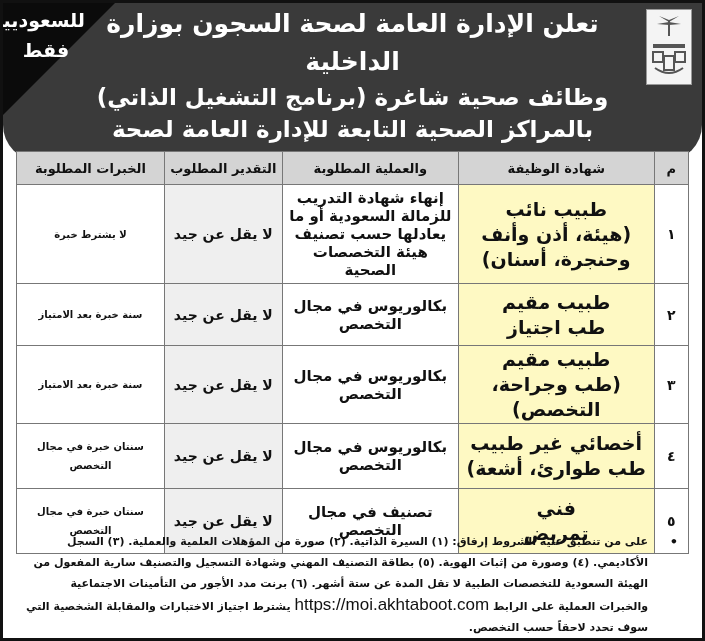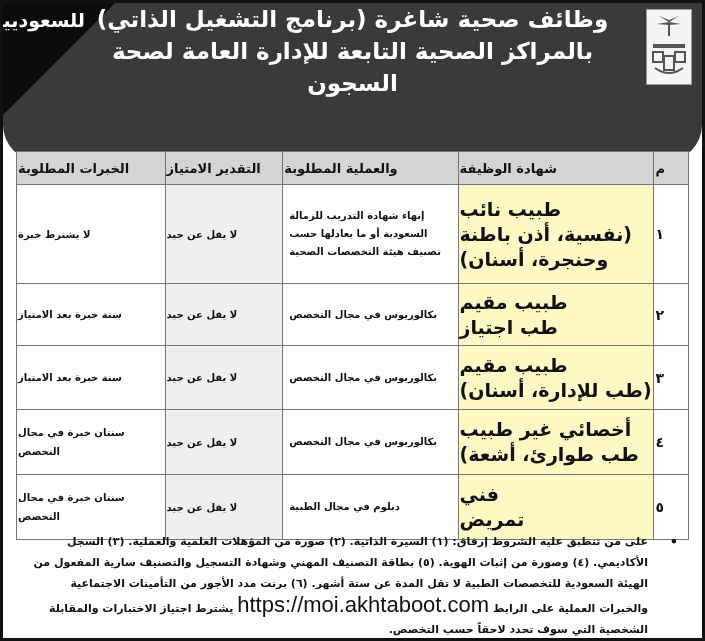--- a/index.html
+++ b/index.html
@@ -8,96 +8,98 @@
   .band{position:absolute;left:0;top:0;width:699px;height:158px;background:#3a3a3a;border-radius:0 0 36px 36px;}
   .corner{position:absolute;left:0;top:0;width:0;height:0;border-top:112px solid #0b0b0b;border-right:112px solid transparent;}
   .saudi{position:absolute;left:4px;top:2px;width:78px;color:#fff;font-weight:bold;font-size:19px;line-height:30px;text-align:center;direction:rtl;}
   .logo{position:absolute;right:10px;top:6px;width:44px;height:74px;background:#f4f4f4;border:1px solid #999;}
   .title-lines{position:absolute;left:70px;right:70px;top:0;color:#fff;text-align:center;direction:rtl;font-weight:bold;}
   .t1{font-size:25px;line-height:38px;margin-top:2px;}
   .t2{font-size:15px;line-height:20px;}
   .t3{font-size:23px;line-height:32px;}
   .t4{font-size:23px;line-height:32px;}
   table.jobs{position:absolute;left:13px;top:148px;width:673px;border-collapse:collapse;direction:rtl;}
-  table.jobs th,table.jobs td{border:1px solid #777;text-align:left;vertical-align:middle;color:#111;font-weight:bold;}
+  table.jobs th,table.jobs td{border:1px solid #777;text-align:center;vertical-align:middle;color:#111;font-weight:bold;}
   table.jobs th{background:#d4d4d4;font-size:13px;height:30px;}
   td.num{width:33px;font-size:14px;}
   td.title{width:200px;background:#fef9c3;font-size:19px;line-height:25px;}
-  td.cert{width:169px;font-size:10px;line-height:18px;padding:2px 6px;}
-  td.grade{width:119px;background:#efefef;font-size:10px;}
+  td.cert{width:169px;font-size:15px;line-height:18px;padding:2px 6px;}
+  td.grade{width:119px;background:#efefef;font-size:14px;}
   td.exp{width:151px;font-size:10px;line-height:19px;border-radius:27px;}
   tr.r1 td{height:94px;} tr.r2 td{height:57px;} tr.r3 td{height:59px;} tr.r4 td{height:60px;} tr.r5 td{height:60px;}
   .notes{position:absolute;left:16px;right:14px;top:528px;direction:rtl;font-weight:bold;color:#111;font-size:11px;}
   .note{position:relative;padding-right:40px;line-height:21px;}
   .bullet{position:absolute;right:10px;top:0;font-size:13px;}
-  .url{font-family:"Liberation Sans",sans-serif;font-weight:normal;font-size:22px;direction:ltr;unicode-bidi:embed;}
+  .url{font-family:"Liberation Sans",sans-serif;font-weight:normal;font-size:17px;direction:ltr;unicode-bidi:embed;}
 </style>
 </head>
 <body>
 
 <div class="ad">
   <div class="band"></div>
   <div class="corner"></div>
   <div class="saudi">
     <div>للسعوديين</div>
+    <div>فقط</div>
   </div>
   <div class="logo">
     <svg width="44" height="74" viewBox="0 0 44 74">
       <g fill="#555">
         <rect x="21" y="10" width="2" height="16"></rect>
         <path d="M22 10 L12 6 L22 12 L32 6 Z"></path>
         <path d="M22 12 L10 14 L22 15 L34 14 Z"></path>
         <path d="M6 34 h32 v4 h-32z"></path>
         <path d="M6 42 h10 v10 h-10z M28 42 h10 v10 h-10z M17 46 h10 v14 h-10z" fill="none" stroke="#555" stroke-width="2"></path>
         <path d="M8 58 q14 10 28 0" fill="none" stroke="#555" stroke-width="2"></path>
       </g>
     </svg>
   </div>
   <div class="title-lines">
+    <div class="t1">تعلن الإدارة العامة لصحة السجون بوزارة الداخلية</div>
     <div class="t3">وظائف صحية شاغرة (برنامج التشغيل الذاتي)</div>
     <div class="t4">بالمراكز الصحية التابعة للإدارة العامة لصحة السجون</div>
   </div>
 
   <table class="jobs">
     <thead>
       <tr>
         <th>م</th>
         <th>شهادة الوظيفة</th>
         <th>والعملية المطلوبة</th>
-        <th>التقدير الامتياز</th>
+        <th>التقدير المطلوب</th>
         <th>الخبرات المطلوبة</th>
       </tr>
     </thead>
     <tbody>
       <tr class="r1">
         <td class="num">١</td>
         <td class="title">
           <div>طبيب نائب</div>
-          <div>(نفسية، أذن باطنة</div>
+          <div>(هيئة، أذن وأنف</div>
           <div>وحنجرة، أسنان)</div>
         </td>
         <td class="cert">إنهاء شهادة التدريب للزمالة السعودية أو ما يعادلها حسب تصنيف هيئة التخصصات الصحية</td>
         <td class="grade">لا يقل عن جيد</td>
         <td class="exp">لا يشترط خبرة</td>
       </tr>
       <tr class="r2">
         <td class="num">٢</td>
         <td class="title">
           <div>طبيب مقيم</div>
           <div>طب اجتياز</div>
         </td>
         <td class="cert">بكالوريوس في مجال التخصص</td>
         <td class="grade">لا يقل عن جيد</td>
         <td class="exp">سنة خبرة بعد الامتياز</td>
       </tr>
       <tr class="r3">
         <td class="num">٣</td>
         <td class="title">
           <div>طبيب مقيم</div>
-          <div>(طب للإدارة، أسنان)</div>
+          <div>(طب وجراحة، التخصص)</div>
         </td>
         <td class="cert">بكالوريوس في مجال التخصص</td>
         <td class="grade">لا يقل عن جيد</td>
         <td class="exp">سنة خبرة بعد الامتياز</td>
       </tr>
       <tr class="r4">
         <td class="num">٤</td>
         <td class="title">
           <div>أخصائي غير طبيب</div>
           <div>طب طوارئ، أشعة)</div>
@@ -105,21 +107,21 @@
         <td class="cert">بكالوريوس في مجال التخصص</td>
         <td class="grade">لا يقل عن جيد</td>
         <td class="exp">سنتان خبرة في مجال التخصص</td>
       </tr>
       <tr class="r5">
         <td class="num">٥</td>
         <td class="title">
           <div>فني</div>
           <div>تمريض</div>
         </td>
-        <td class="cert">دبلوم في مجال الطبية</td>
+        <td class="cert">تصنيف في مجال التخصص</td>
         <td class="grade">لا يقل عن جيد</td>
         <td class="exp">سنتان خبرة في مجال التخصص</td>
       </tr>
     </tbody>
   </table>
 
   <div class="notes">
     <div class="note">
       <span class="bullet">•</span>
       <span>على من تنطبق عليه الشروط إرفاق: (١) السيرة الذاتية. (٢) صورة من المؤهلات العلمية والعملية. (٣) السجل الأكاديمي. (٤) وصورة من إثبات الهوية. (٥) بطاقة التصنيف المهني وشهادة التسجيل والتصنيف سارية المفعول من الهيئة السعودية للتخصصات الطبية لا تقل المدة عن ستة أشهر. (٦) برنت مدد الأجور من التأمينات الاجتماعية والخبرات العملية على الرابط</span>

